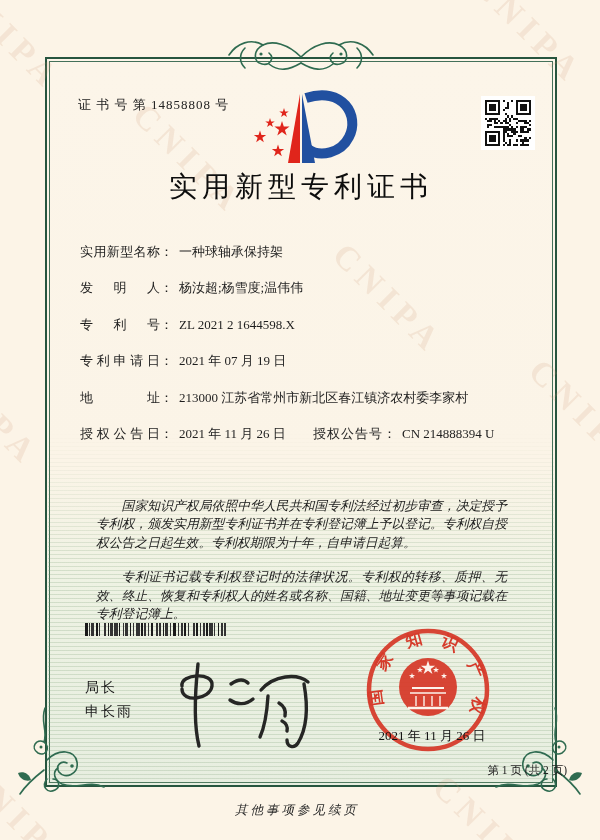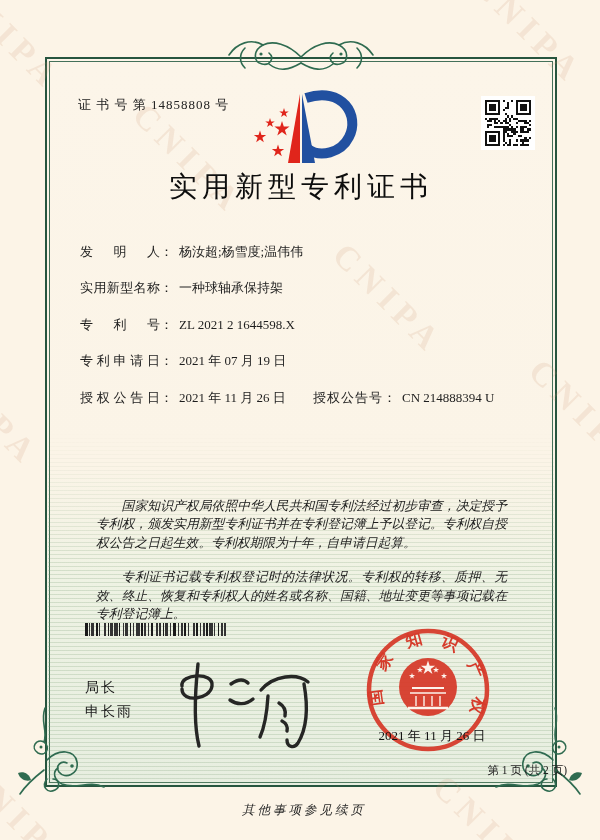--- a/index.html
+++ b/index.html
@@ -39,21 +39,21 @@
   .paras{left:80px;top:481px;width:443px;font-size:12.8px;line-height:18.4px;color:#1c1c1c;
          font-style:italic;text-align:justify;}
   .paras p{margin:16px;text-indent:2em;}
 
   .qrwrap{left:481px;top:96px;width:54px;height:54px;background:#fff;display:flex;
           align-items:center;justify-content:center;}
 
   .director{left:85px;font-size:14px;color:#1a1a1a;letter-spacing:2px;}
   .sealdate{left:370px;top:727px;width:124px;text-align:center;font-size:13px;color:#111;z-index:4;}
   .footer{left:45px;top:763px;width:512px;text-align:right;font-size:11.5px;color:#222;margin-left:10px;}
-  .note{left:48px;top:802px;width:512px;text-align:center;font-size:12.5px;color:#2a2a2a;
+  .note{left:41px;top:802px;width:512px;text-align:center;font-size:12.5px;color:#2a2a2a;
         font-style:italic;letter-spacing:3px;}
   svg{display:block;}
 </style>
 </head>
 <body>
 
 <div class="page">
 
   <div class="wm" style="left:-30px;top:-28px">CNIPA</div>
   <div class="wm" style="left:492px;top:-34px">CNIPA</div>
@@ -252,30 +252,33 @@
           <rect x="0" y="14" width="7" height="7" fill="#111"></rect>
           <rect x="1" y="15" width="5" height="5" fill="#fff"></rect>
           <rect x="2" y="16" width="3" height="3" fill="#111"></rect>
         </svg>
     </div>
 
     <div class="abs title">实用新型专利证书</div>
 
     <div class="abs fields">
       <div class="frow">
+        <span class="lbl">实用新型名称</span><span class="colon">：</span><span>一种球轴承保持架</span>
+      </div>
+      <div class="frow">
         <span class="lbl">发明人</span><span class="colon">：</span><span>杨汝超;杨雪度;温伟伟</span>
       </div>
       <div class="frow">
-        <span class="lbl">实用新型名称</span><span class="colon">：</span><span>一种球轴承保持架</span>
-      </div>
-      <div class="frow">
         <span class="lbl">专利号</span><span class="colon">：</span><span>ZL 2021 2 1644598.X</span>
       </div>
       <div class="frow">
         <span class="lbl">专利申请日</span><span class="colon">：</span><span>2021 年 07 月 19 日</span>
+      </div>
+      <div class="frow">
+        <span class="lbl">地址</span><span class="colon">：</span><span>213000 江苏省常州市新北区春江镇济农村委李家村</span>
       </div>
       <div class="frow">
         <span class="lbl">授权公告日</span><span class="colon">：</span><span class="val1w">2021 年 11 月 26 日</span><span class="lbl2">授权公告号</span><span class="colon">：</span><span>CN 214888394 U</span>
       </div>
     </div>
 
     <div class="abs paras">
       <p>国家知识产权局依照中华人民共和国专利法经过初步审查，决定授予专利权，颁发实用新型专利证书并在专利登记簿上予以登记。专利权自授权公告之日起生效。专利权期限为十年，自申请日起算。</p>
       <p>专利证书记载专利权登记时的法律状况。专利权的转移、质押、无效、终止、恢复和专利权人的姓名或名称、国籍、地址变更等事项记载在专利登记簿上。</p>
     </div>

